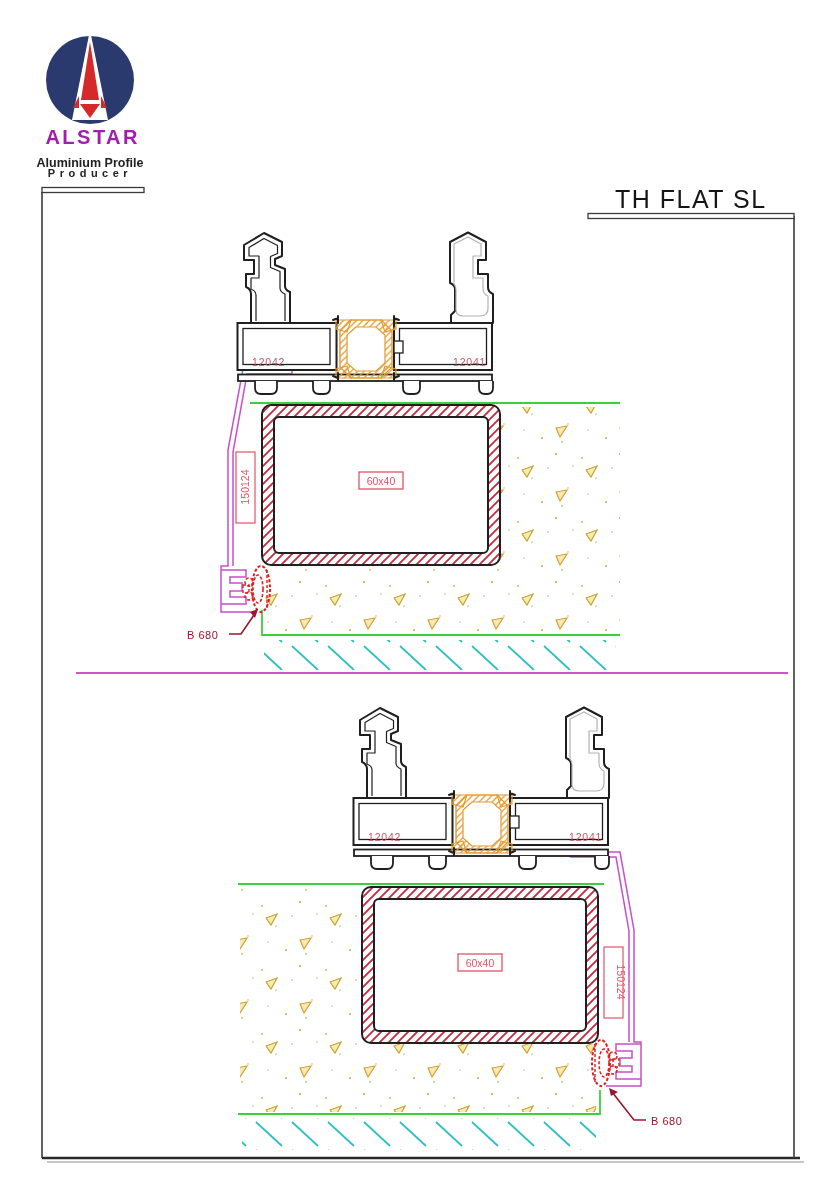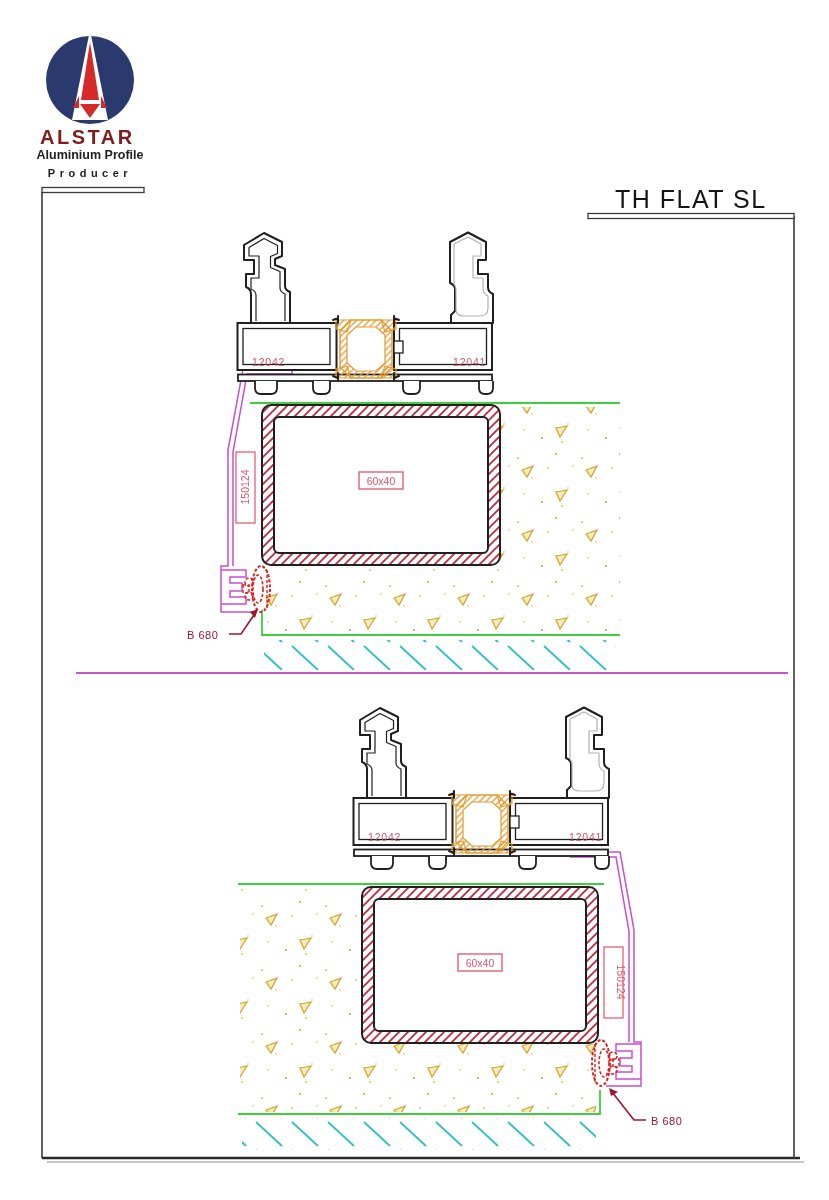--- a/index.html
+++ b/index.html
@@ -1,22 +1,22 @@
 <!DOCTYPE html>
 <html><head>
 <meta charset="utf-8">
 <style>
   html,body{margin:0;padding:0;background:#ffffff;}
   .sheet{position:relative;width:829px;height:1200px;background:#fff;overflow:hidden;
          font-family:"Liberation Sans",sans-serif;}
   .sheet svg{position:absolute;left:0;top:0;}
   svg text{font-family:"Liberation Sans",sans-serif;}
-  .brand-name{position:absolute;left:40px;top:126px;width:100px;text-align:left;
-      font-size:20px;font-weight:bold;color:#7f1d1d;letter-spacing:2.5px;}
-  .brand-sub1{position:absolute;left:30px;top:148px;width:120px;text-align:center;
+  .brand-name{position:absolute;left:40px;top:126px;width:100px;text-align:right;
+      font-size:20px;font-weight:bold;color:#a21caf;letter-spacing:2.5px;}
+  .brand-sub1{position:absolute;left:30px;top:156px;width:120px;text-align:center;
       font-size:12.5px;font-weight:bold;color:#222;}
   .brand-sub2{position:absolute;left:30px;top:167px;width:120px;text-align:center;
       font-size:11px;font-weight:bold;color:#222;letter-spacing:4.5px;}
   .sheet-title{position:absolute;left:587px;top:185px;font-size:25px;color:#151515;
       letter-spacing:1.5px;white-space:nowrap;margin-left:28px;}
 </style>
 </head>
 <body>
 
 <div class="sheet">

